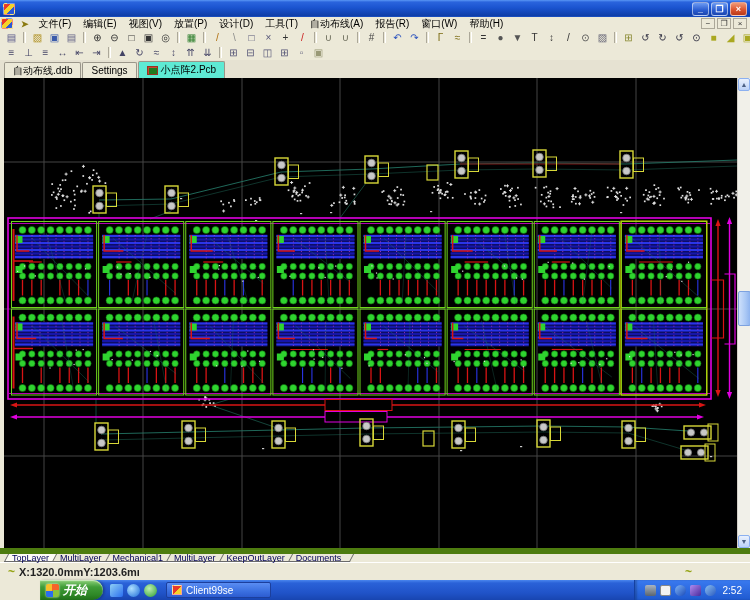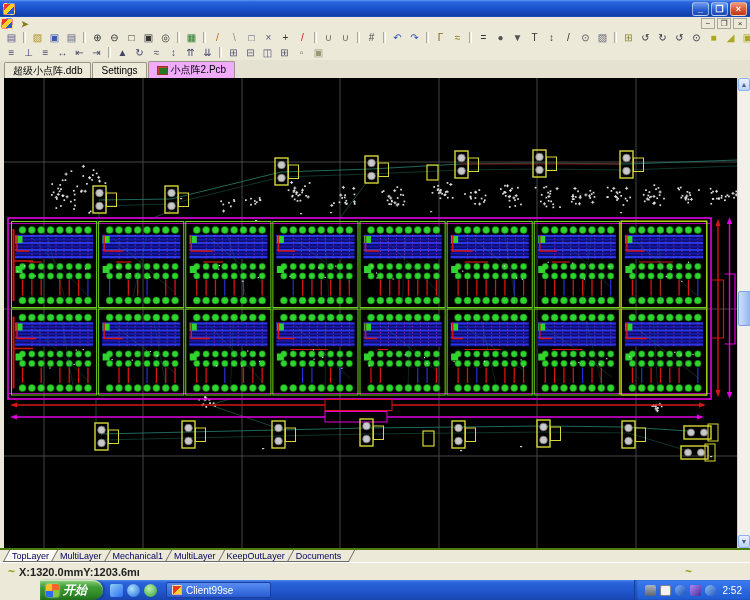--- a/index.html
+++ b/index.html
@@ -27,34 +27,34 @@
 
   
   .toolbar{height:15px;flex:0 0 15px;display:flex;align-items:center;padding-left:3px;background:#ece9d8;}
   .ti{width:17px;height:13px;font-size:10px;line-height:13px;text-align:center;flex:0 0 17px;}
   .tsep{width:3px;height:11px;border-left:1px solid #aca899;border-right:1px solid #fff;margin:0 3px;flex:0 0 3px;}
 
   
   .tabstrip{height:18px;flex:0 0 18px;background:#e6e2d2;display:flex;align-items:flex-end;padding-left:4px;gap:1px;}
   .dtab{height:16px;border:1px solid #9a968a;border-bottom:none;border-radius:2px 2px 0 0;background:#ece9d8;
     font-size:10px;padding:0 8px;display:flex;align-items:center;gap:3px;white-space:nowrap;}
-  .dtab.active{background:#f0abfc;height:17px;}
+  .dtab.active{background:#5eead4;height:17px;}
   .pcb-ico{width:11px;height:9px;background:#1f7a1f;border:1px solid #993322;box-shadow:inset 1px 1px 0 #cc4433;}
 
   
   .canvas{height:470px;flex:0 0 470px;position:relative;background:#000;display:flex;}
   .canvas svg{display:block;}
   .vscroll{width:13px;flex:0 0 13px;background:#f1f0e9;display:flex;flex-direction:column;position:relative;border-left:1px solid #d4d0c8;}
   .sb-btn{height:13px;flex:0 0 13px;background:linear-gradient(180deg,#eaf1fd,#bcd2f8);border:1px solid #8cb0f0;border-radius:2px;
     color:#4d6185;font-size:7px;line-height:11px;text-align:center;}
   .sb-thumb{position:absolute;left:0;width:13px;height:35px;top:213px;border:1px solid #7da2e0;border-radius:2px;
     background:linear-gradient(90deg,#cde0fb,#aac8f5 60%,#8fb4ef);}
 
   
-  .layerbar{height:14px;flex:0 0 14px;background:#ece9d8;border-top:2px solid #4d7c0f;display:flex;align-items:stretch;padding-left:6px;font-size:9px;}
+  .layerbar{height:14px;flex:0 0 14px;background:#ece9d8;border-top:6px solid #4d7c0f;display:flex;align-items:stretch;padding-left:6px;font-size:9px;}
   .ltab{position:relative;padding:0 10px 0 6px;margin-right:-5px;display:flex;align-items:center;color:#00005a;}
   .ltab i{position:absolute;inset:0;transform:skewX(-28deg);background:#ece9d8;border:1px solid #6a6a6a;border-top:none;}
   .ltab span{position:relative;z-index:1;font-style:normal;}
   .ltab.active i{background:#fdfcf5;}
 
   
   .statusbar{height:18px;flex:0 0 18px;background:#ece9d8;border-top:1px solid #fff;display:flex;align-items:center;font-size:11px;font-weight:bold;color:#222;padding:0 4px;}
   .squig{color:#96a416;font-weight:bold;font-size:12px;padding:0 4px;}
   .stat-y{width:56px;overflow:hidden;white-space:nowrap;}
   .squig.right{margin-left:auto;margin-right:50px;}
@@ -86,20 +86,32 @@
     <span class="tb-btns">
       <span class="tb-btn">_</span>
       <span class="tb-btn">❐</span>
       <span class="tb-btn close">×</span>
     </span>
   </div>
 
   <div class="menubar">
     <span class="app-ico" style="width:11px;height:11px"></span>
     <span class="menu-arrow">➤</span>
+    <span id="menu-items" style="display:flex">
+        <span class="menu-item">文件(F)</span>
+        <span class="menu-item">编辑(E)</span>
+        <span class="menu-item">视图(V)</span>
+        <span class="menu-item">放置(P)</span>
+        <span class="menu-item">设计(D)</span>
+        <span class="menu-item">工具(T)</span>
+        <span class="menu-item">自动布线(A)</span>
+        <span class="menu-item">报告(R)</span>
+        <span class="menu-item">窗口(W)</span>
+        <span class="menu-item">帮助(H)</span>
+      </span>
     <span class="mdi-ctrls">
       <span class="mdi-btn">−</span>
       <span class="mdi-btn">❐</span>
       <span class="mdi-btn">×</span>
     </span>
   </div>
 
   <div class="toolbar" id="toolbar1">
       <span class="ti" style="color: rgb(90, 90, 138);">▤</span>
       <span class="tsep"></span>
@@ -169,21 +181,21 @@
       <span class="ti" style="color: rgb(85, 85, 119);">⊞</span>
       <span class="ti" style="color: rgb(85, 85, 119);">⊟</span>
       <span class="ti" style="color: rgb(85, 85, 119);">◫</span>
       <span class="ti" style="color: rgb(85, 85, 119);">⊞</span>
       <span class="ti" style="color: rgb(85, 85, 119);">▫</span>
       <span class="ti" style="color: rgb(153, 153, 119);">▣</span>
     </div>
 
   <div class="tabstrip" id="tabstrip">
       <div class="dtab">
-        <span>超级小点阵.ddb</span>
+        <span>自动布线.ddb</span>
       </div>
       <div class="dtab">
         <span>Settings</span>
       </div>
       <div class="dtab active">
         <span class="pcb-ico"></span>
         <span>小点阵2.Pcb</span>
       </div>
     </div>
 

